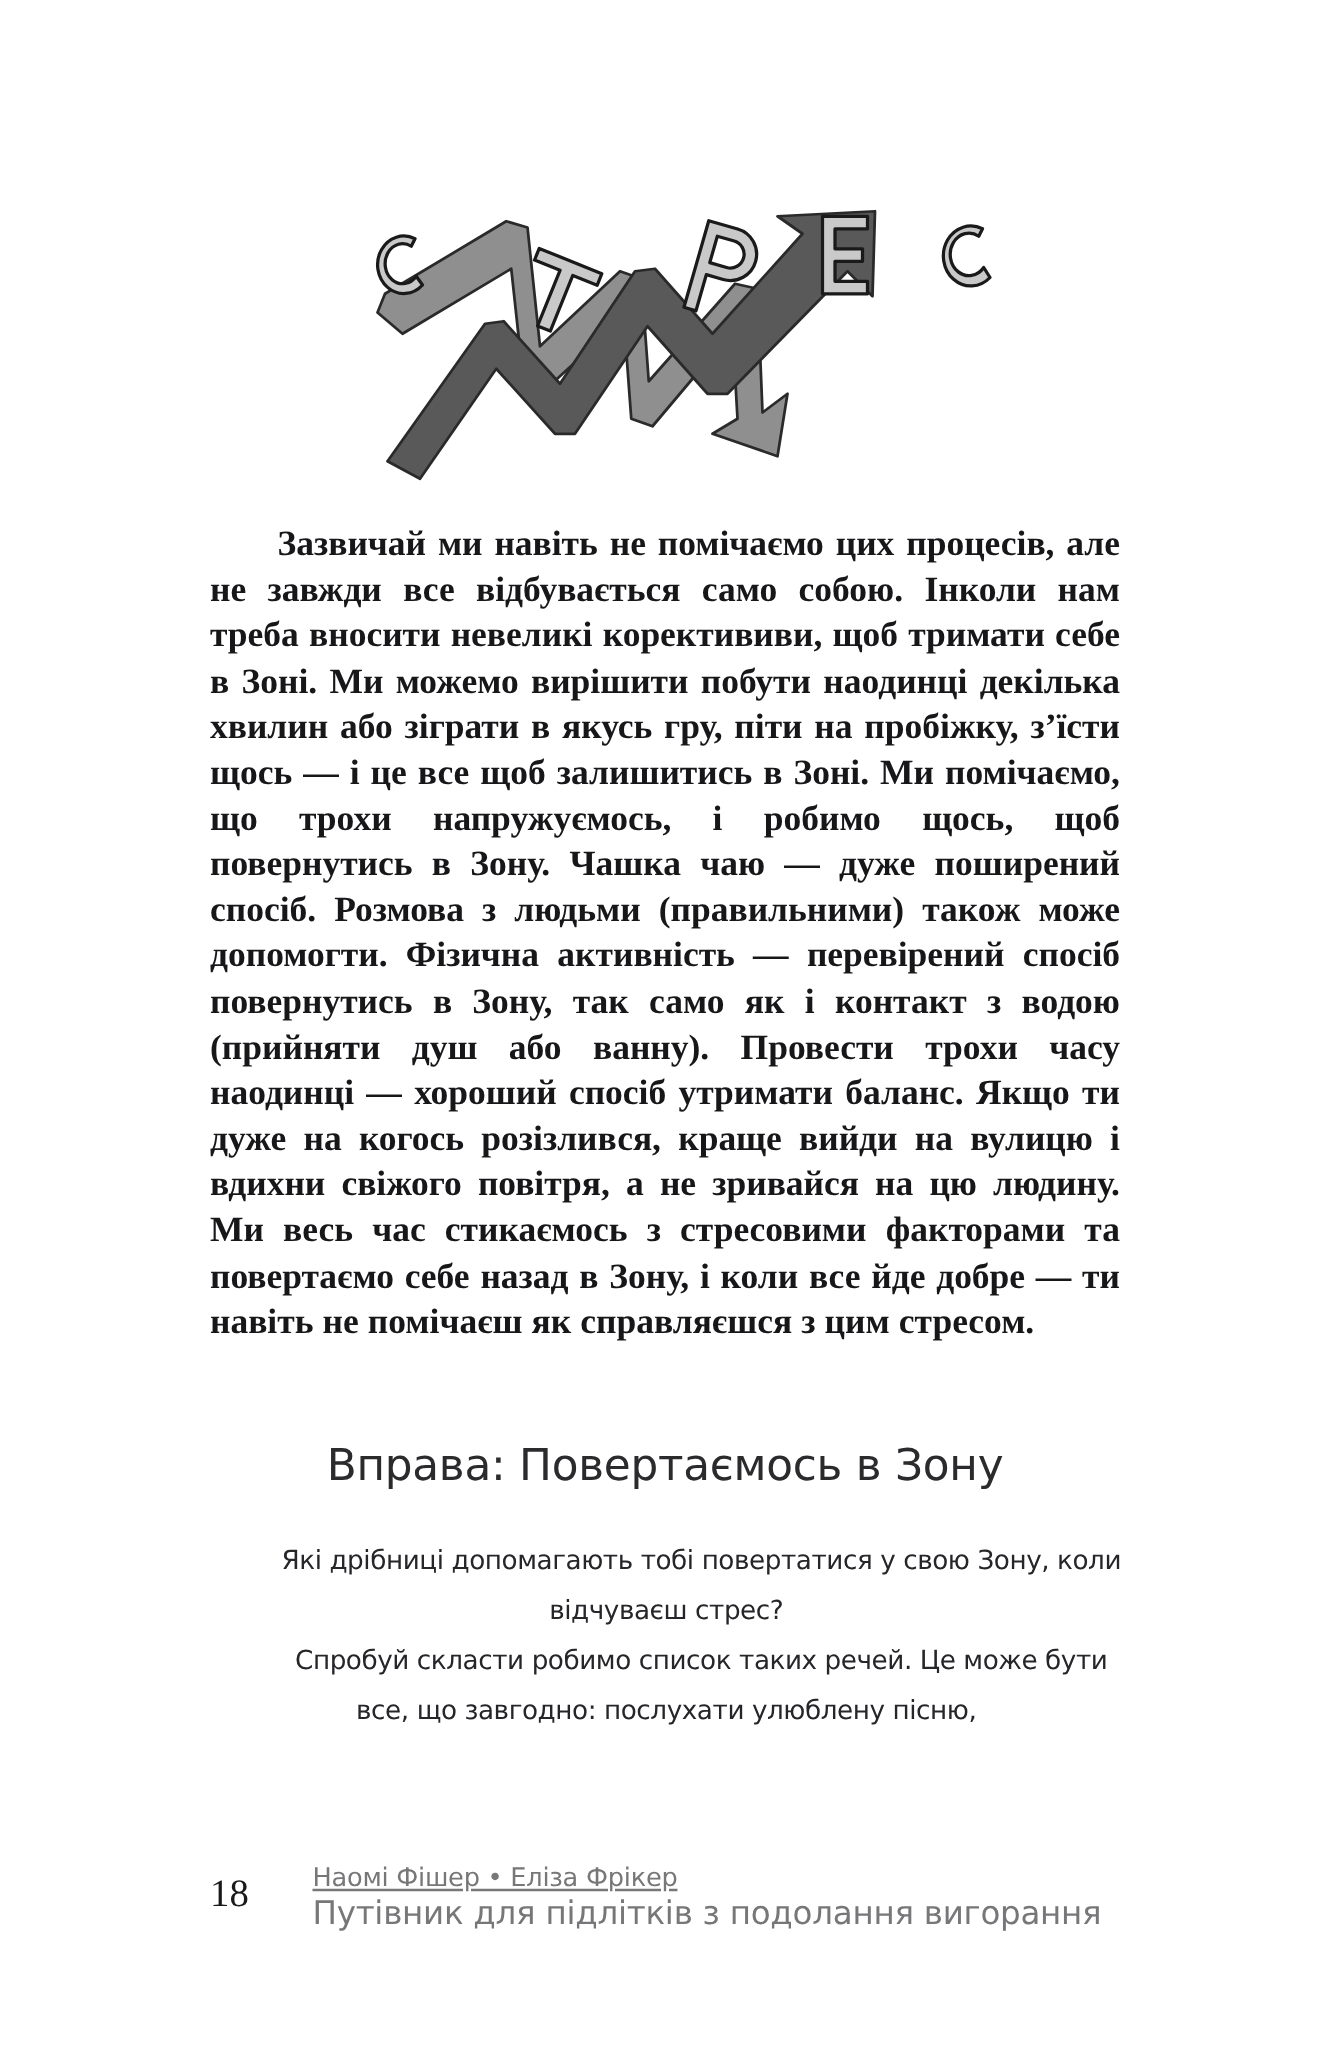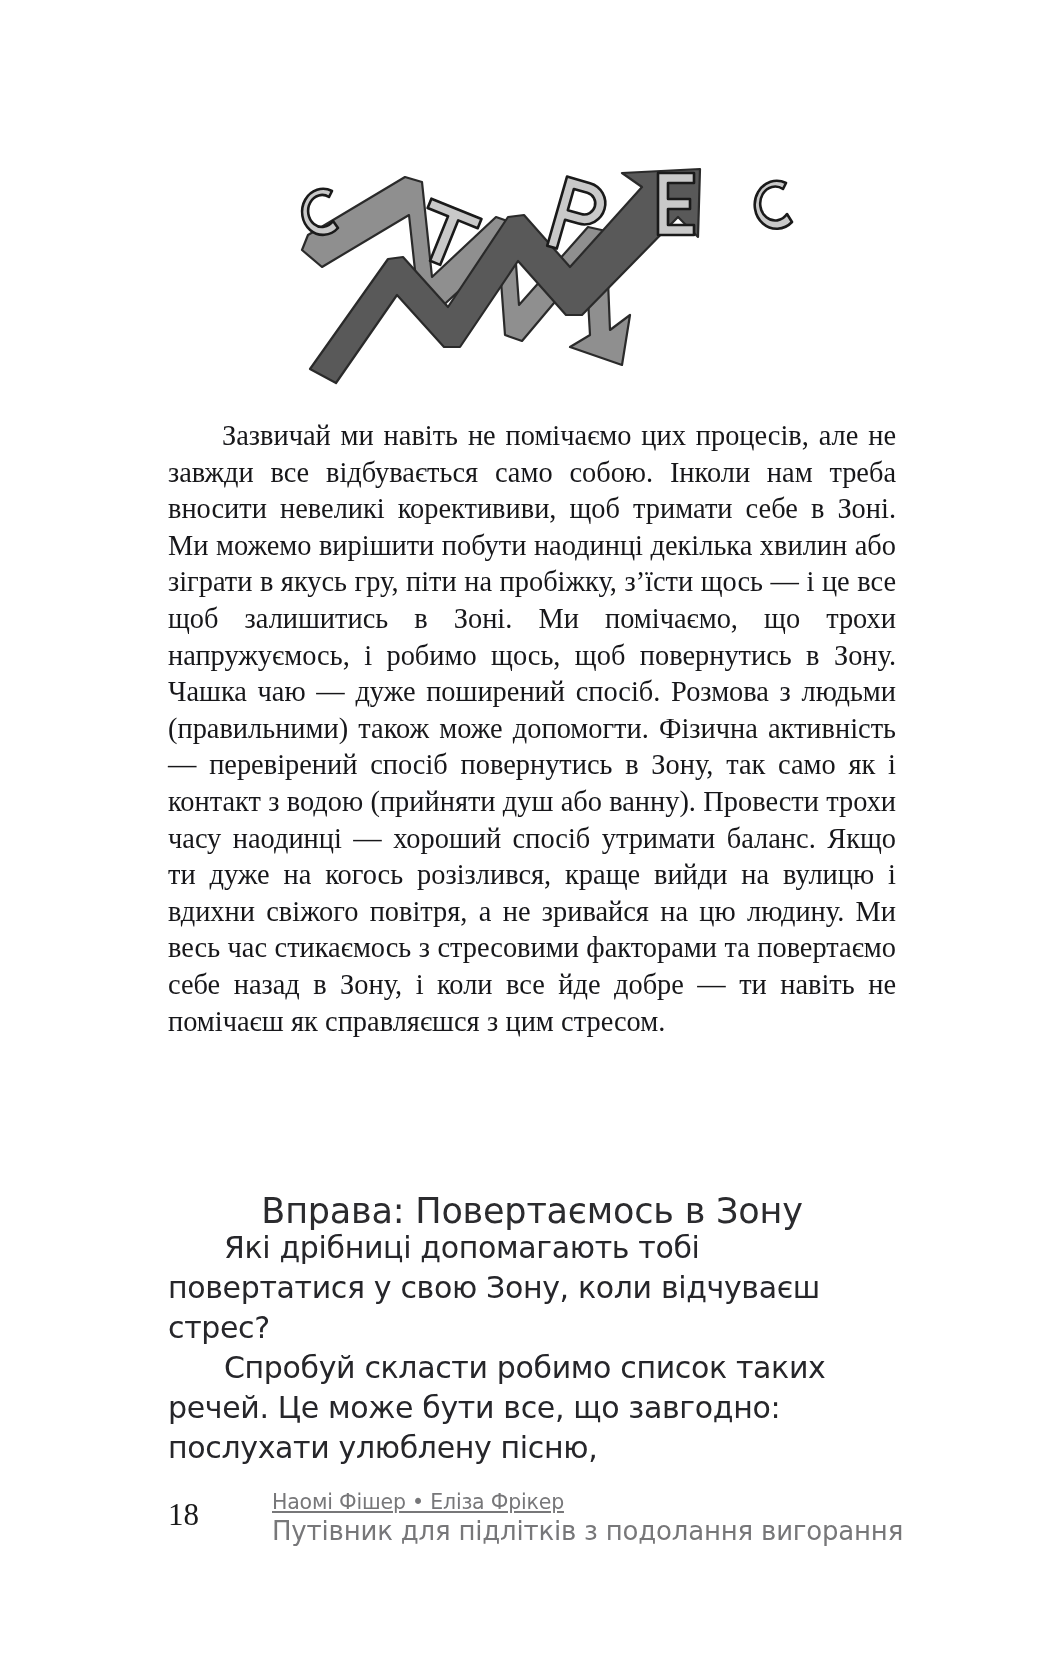--- a/index.html
+++ b/index.html
@@ -35,76 +35,76 @@
     width: 100%;
     height: 100%;
   }
 
   
   .body-column {
     position: absolute;
     left: 168px;
     top: 418px;
     width: 728px;
+    font-weight: bold;
   }
 
   p.serif-para {
     margin: 0;
     font-family: "Liberation Serif", serif;
     font-size: 28.4px;
     line-height: 36.6px;
     text-align: justify;
     text-indent: 54px;
     color: #17171a;
     hyphens: manual;
     word-spacing: 0.2px;
   }
 
   
   .section-heading {
     position: absolute;
     left: 168px;
-    top: 1160px;
+    top: 1122px;
     width: 728px;
     text-align: center;
     font-family: "DejaVu Sans", sans-serif;
     font-size: 35px;
     font-weight: 400;
     line-height: 44px;
     color: #2b2b2e;
     letter-spacing: -0.2px;
   }
 
   
   .exercise-block {
     position: absolute;
     left: 168px;
     top: 1228px;
     width: 730px;
   }
   p.sans-para {
     margin: 0;
     font-family: "DejaVu Sans", sans-serif;
-    font-size: 30px;
+    font-size: 21px;
     line-height: 40px;
-    text-align: left;
+    text-align: center;
     text-indent: 56px;
     color: #26262a;
     letter-spacing: -0.35px;
   }
 
   
   .footer {
     position: absolute;
     left: 168px;
     top: 1488px;
     width: 760px;
     display: flex;
     align-items: flex-start;
-    gap: 22px;
   }
   .folio {
     font-family: "Liberation Serif", serif;
     font-size: 31px;
     line-height: 34px;
     color: #1a1a1a;
     width: 82px;
     flex: 0 0 82px;
     padding-top: 10px;
   }

